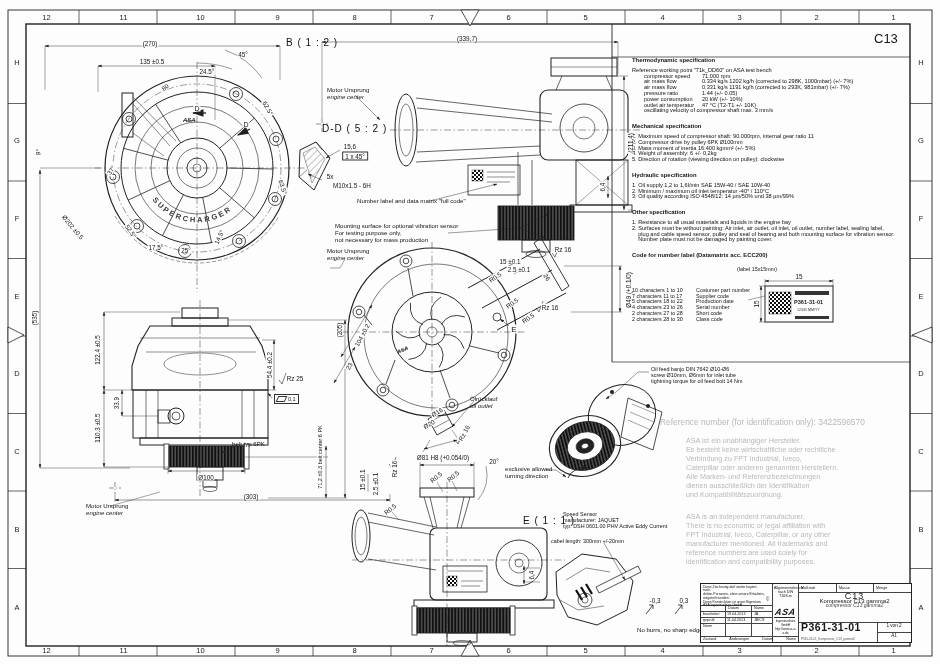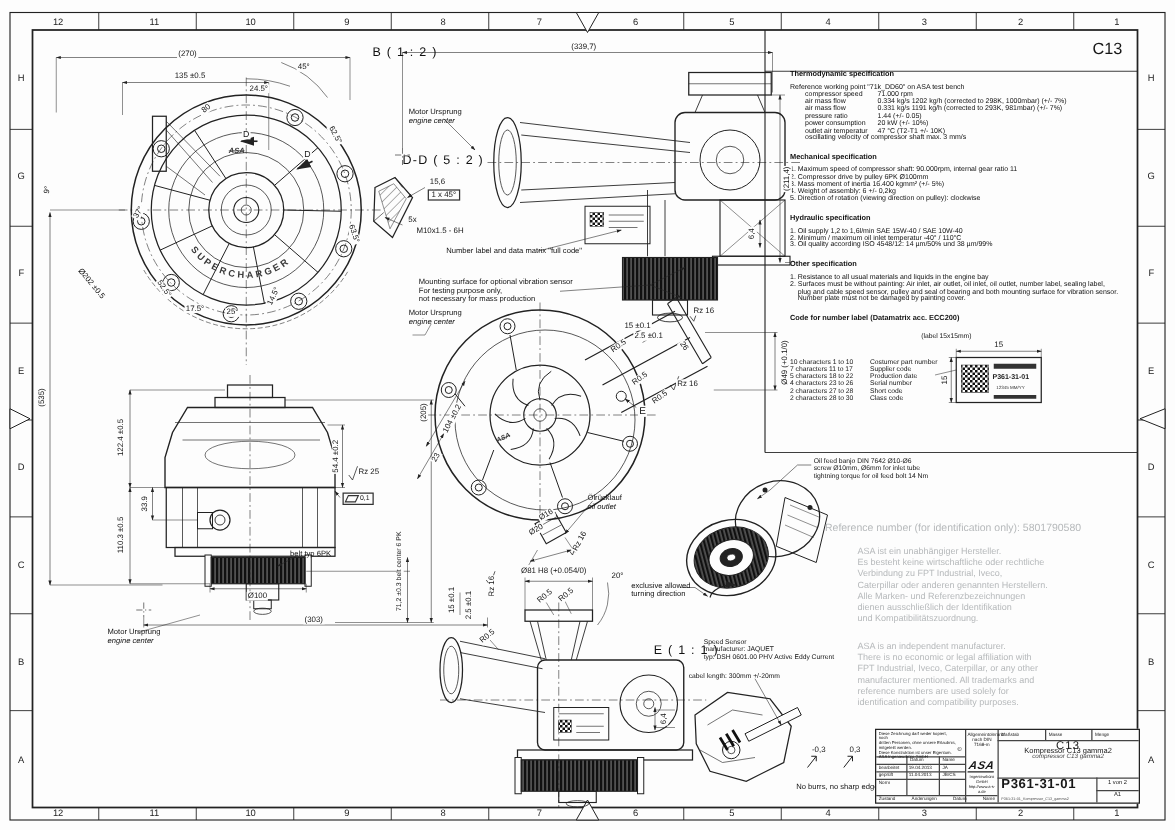--- a/index.html
+++ b/index.html
@@ -524,40 +524,40 @@
       <div class="crow">
         <span class="cc">2 characters 28 to 30</span>
         <span>Class code</span>
       </div>
     </div>
 <span class="dim" style="left:799px;top:276px">15</span>
 <span class="dim" style="left:756px;top:304px;transform:translate(-50%,-50%) rotate(-90deg)">15</span>
 <span class="t b" style="left:794px;top:299px;font-size:5.6px;color:#222">P361-31-01</span>
 <span class="t" style="left:797px;top:308px;font-size:3.6px;color:#333">12345 MM/YY</span>
 
-<span class="wm" style="left:660px;top:417px;font-size:8.4px">Reference number (for identification only): 5801790580</span>
+<span class="wm" style="left:660px;top:417px;font-size:8.4px">Reference number (for identification only): 3422596570</span>
 <div class="wmblock" style="left:686px;top:512px">
       <div>ASA is an independent manufacturer.</div>
       <div>There is no economic or legal affiliation with</div>
       <div>FPT Industrial, Iveco, Caterpillar, or any other</div>
       <div>manufacturer mentioned. All trademarks and</div>
       <div>reference numbers are used solely for</div>
       <div>identification and compatibility purposes.</div>
     </div>
 <div class="wmblock" style="left:686px;top:436px">
       <div>ASA ist ein unabhängiger Hersteller.</div>
       <div>Es besteht keine wirtschaftliche oder rechtliche</div>
       <div>Verbindung zu FPT Industrial, Iveco,</div>
       <div>Caterpillar oder anderen genannten Herstellern.</div>
       <div>Alle Marken- und Referenzbezeichnungen</div>
       <div>dienen ausschließlich der Identifikation</div>
       <div>und Kompatibilitätszuordnung.</div>
     </div>
 
-<span class="vlab" style="left:298px;top:37px">B ( 1 : 2 )</span>
+<span class="vlab" style="left:286px;top:37px">B ( 1 : 2 )</span>
 <span class="vlab" style="left:322px;top:123px">D-D ( 5 : 2 )</span>
 <span class="vlab" style="left:523px;top:515px">E ( 1 : 1 )</span>
 <span class="dim" style="left:197px;top:108px;font-size:7px">D</span>
 <span class="dim" style="left:246px;top:124px;font-size:7px">D</span>
 
 <span class="dim" style="left:150px;top:43px">(270)</span>
 <span class="dim" style="left:152px;top:61px">135 ±0.5</span>
 <span class="dim" style="left:243px;top:54px">45°</span>
 <span class="dim" style="left:207px;top:71px">24.5°</span>
 <span class="dim" style="left:165px;top:87px;transform:translate(-50%,-50%) rotate(-38deg)">80</span>

